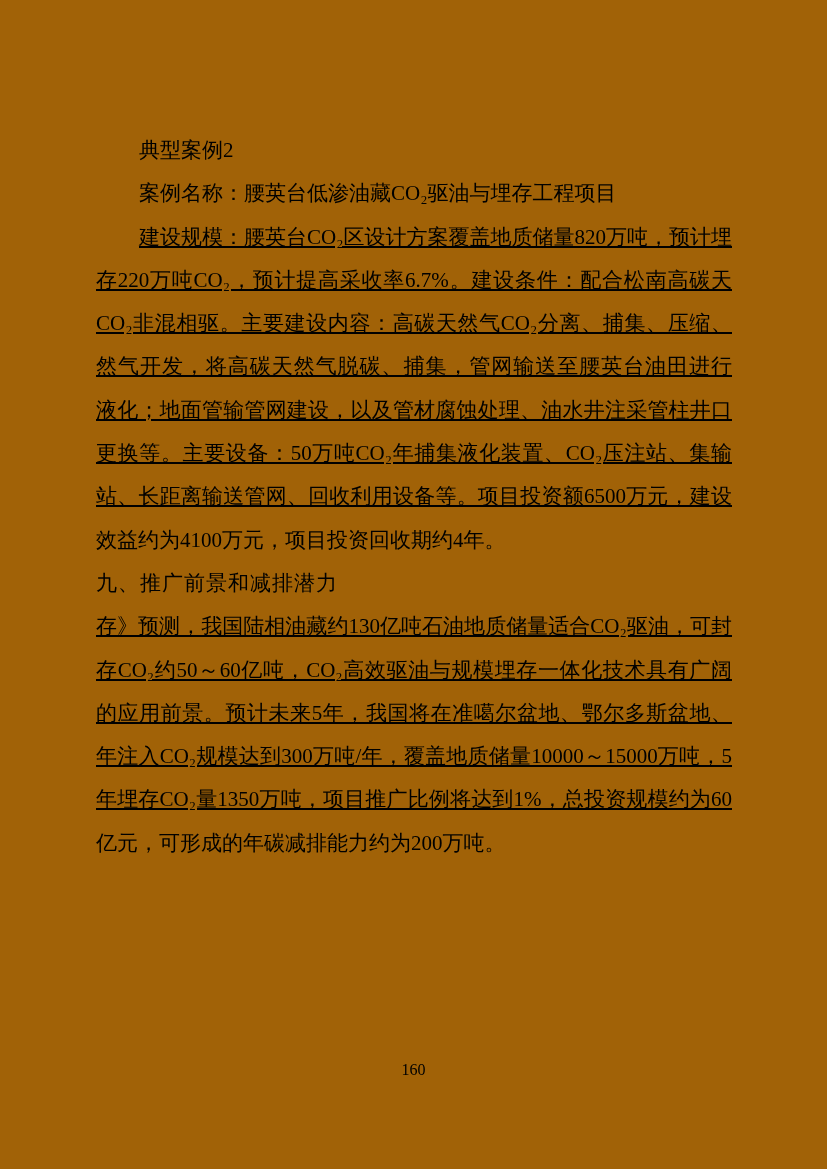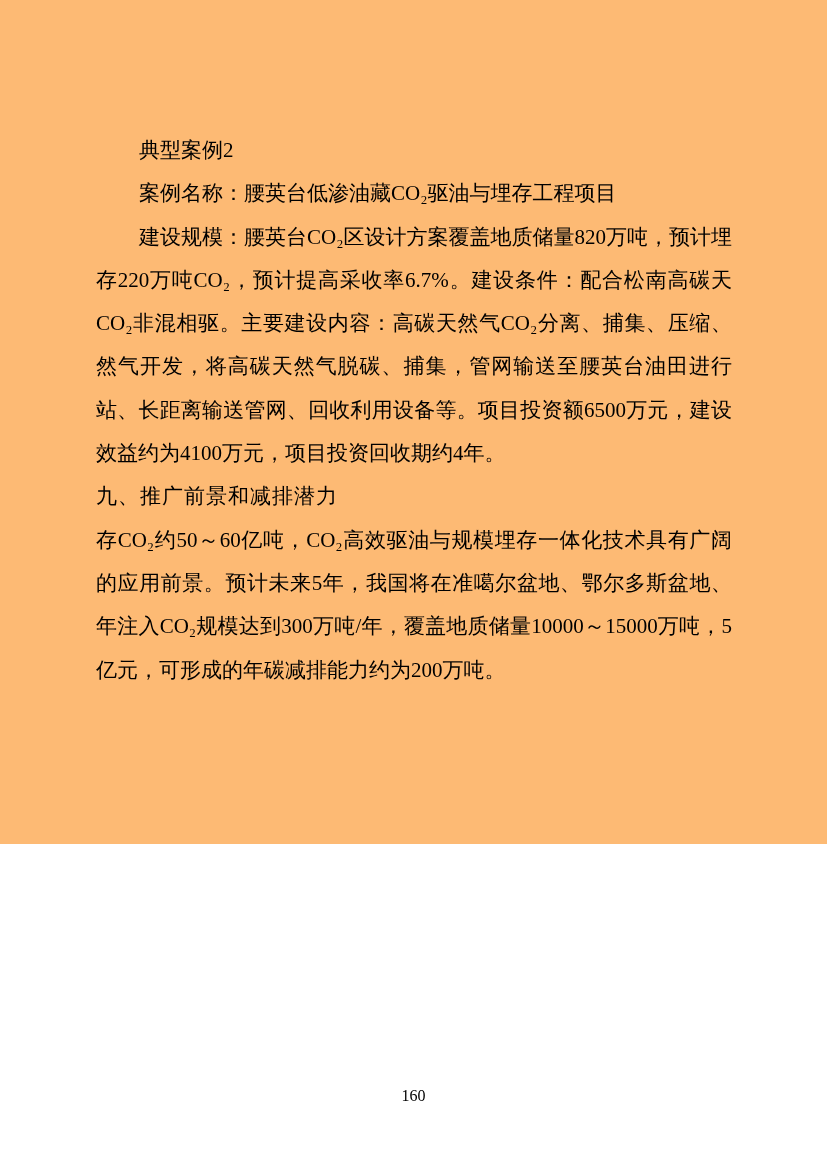--- a/index.html
+++ b/index.html
@@ -13,71 +13,76 @@
     position: relative;
     font-family: "Liberation Serif", "DejaVu Serif", serif;
     color: #000000;
     overflow: hidden;
   }
   .page {
     position: absolute;
     left: 0;
     top: 0;
     width: 827px;
-    height: 844px;
-    background: #fdba74;
+    height: 1169px;
+    background: #a16207;
   }
   .content {
     position: absolute;
     left: 96px;
     top: 129px;
     width: 636px;
   }
   .line {
     font-size: 21px;
     line-height: 43.3px;
     height: 43.3px;
     white-space: nowrap;
     text-align: left;
   }
   .line.justify {
     white-space: normal;
     text-align: justify;
     text-align-last: justify;
     overflow: hidden;
+    text-decoration: underline;
   }
   .line.indent {
     text-indent: 43px;
   }
   .line.heading {
     letter-spacing: 1px;
   }
   .footer {
     position: absolute;
     left: 0;
     right: 0;
-    top: 1086px;
+    top: 1060px;
     text-align: center;
     font-size: 16px;
     line-height: 20px;
   }
 </style>
 </head>
 <body>
 
 <div class="page">
   <div class="content" id="doc-content">
       <div class="line indent">典型案例2</div>
       <div class="line indent">案例名称：腰英台低渗油藏CO₂驱油与埋存工程项目</div>
       <div class="line indent justify">建设规模：腰英台CO₂区设计方案覆盖地质储量820万吨，预计埋</div>
       <div class="line justify">存220万吨CO₂，预计提高采收率6.7%。建设条件：配合松南高碳天</div>
       <div class="line justify">CO₂非混相驱。主要建设内容：高碳天然气CO₂分离、捕集、压缩、</div>
       <div class="line justify">然气开发，将高碳天然气脱碳、捕集，管网输送至腰英台油田进行</div>
+      <div class="line justify">液化；地面管输管网建设，以及管材腐蚀处理、油水井注采管柱井口</div>
+      <div class="line justify">更换等。主要设备：50万吨CO₂年捕集液化装置、CO₂压注站、集输</div>
       <div class="line justify">站、长距离输送管网、回收利用设备等。项目投资额6500万元，建设</div>
       <div class="line">效益约为4100万元，项目投资回收期约4年。</div>
       <div class="line heading">九、推广前景和减排潜力</div>
+      <div class="line justify">存》预测，我国陆相油藏约130亿吨石油地质储量适合CO₂驱油，可封</div>
       <div class="line justify">存CO₂约50～60亿吨，CO₂高效驱油与规模埋存一体化技术具有广阔</div>
       <div class="line justify">的应用前景。预计未来5年，我国将在准噶尔盆地、鄂尔多斯盆地、</div>
       <div class="line justify">年注入CO₂规模达到300万吨/年，覆盖地质储量10000～15000万吨，5</div>
+      <div class="line justify">年埋存CO₂量1350万吨，项目推广比例将达到1%，总投资规模约为60</div>
       <div class="line">亿元，可形成的年碳减排能力约为200万吨。</div>
     </div>
   <div class="footer">160</div>
 </div>
 
 </body></html>

